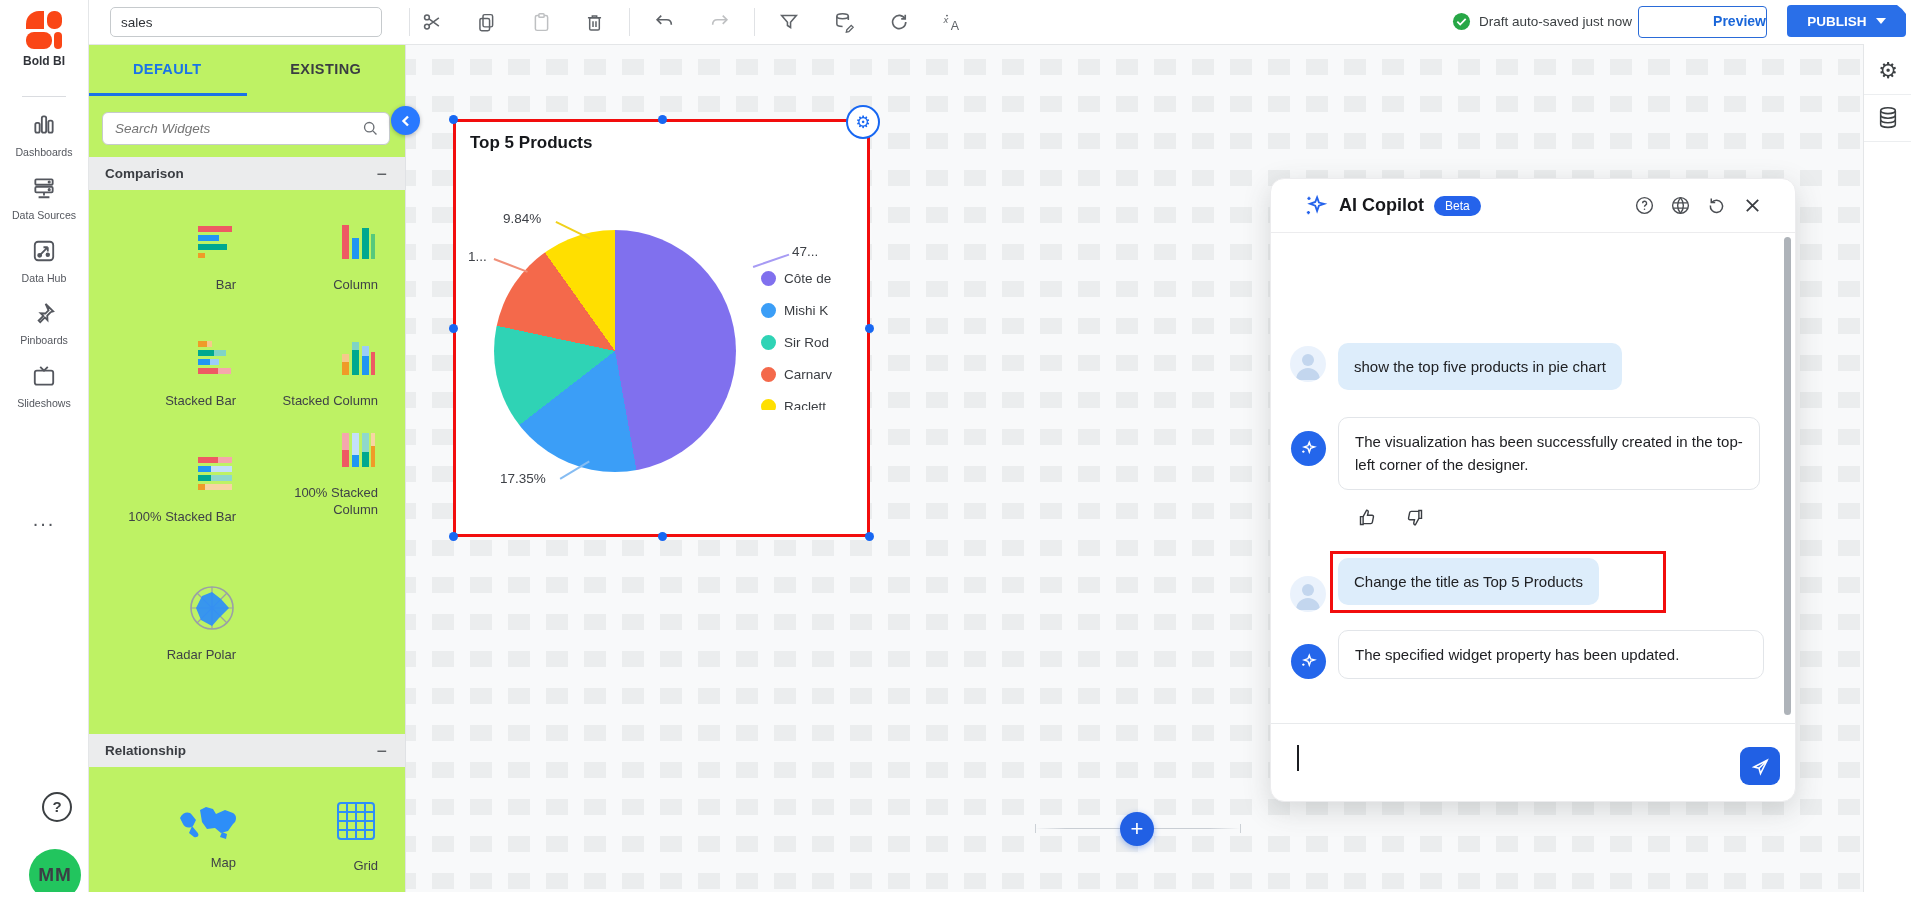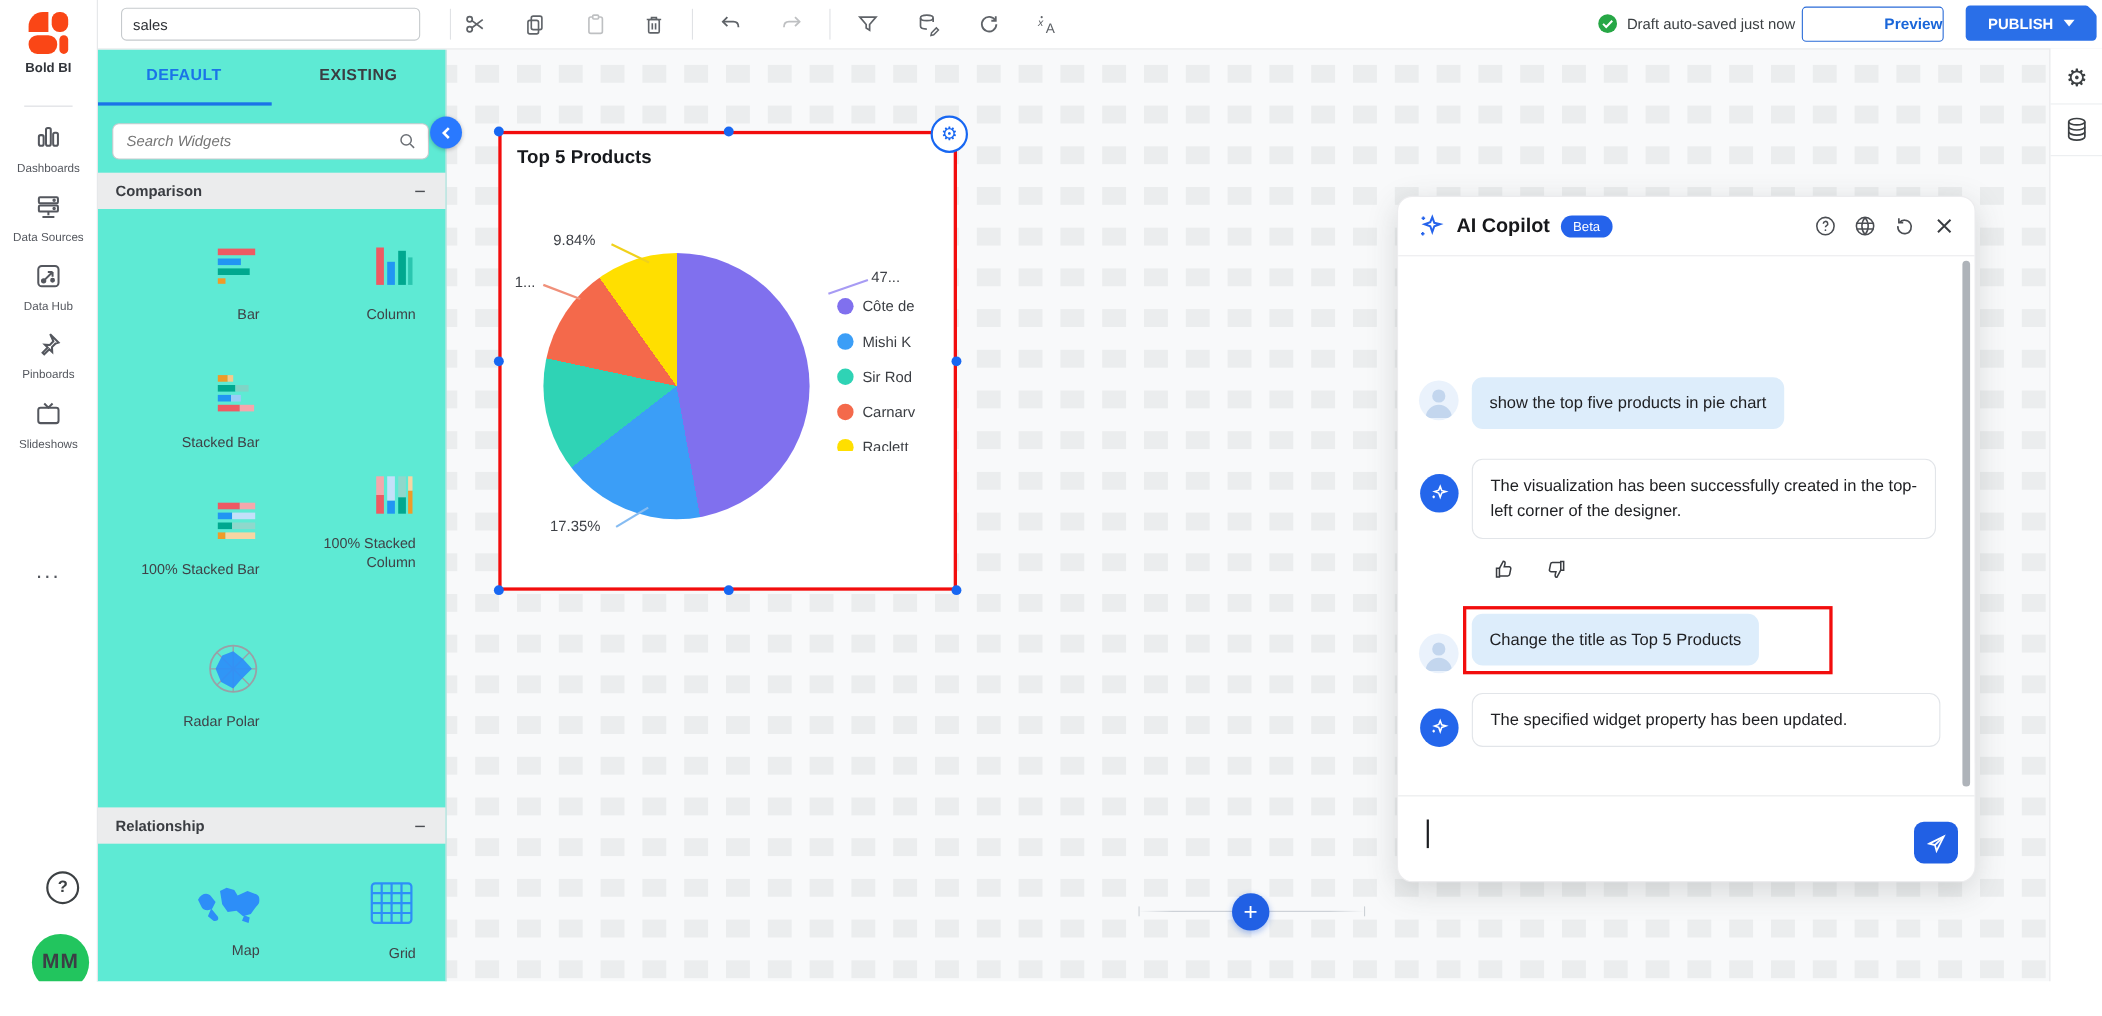--- a/index.html
+++ b/index.html
@@ -30,21 +30,21 @@
   .autosave{top:12px;display:flex;align-items:center;gap:8px;font-size:13.5px;color:#3c4043;}
   .btn-preview{left:1550px;top:6px;width:127px;height:30px;border:1px solid #2a6bd8;border-radius:4px;background:#fff;
                color:#1a66d9;font-size:14px;font-weight:bold;text-align:right;line-height:29px;cursor:pointer;}
   .btn-publish{left:1699px;top:5px;width:119px;height:32px;border-radius:4px;background:#2a6fe8;color:#fff;
                font-size:13.5px;font-weight:bold;display:flex;align-items:center;justify-content:center;gap:9px;cursor:pointer;}
   .caret-down{width:0;height:0;border-left:5px solid transparent;border-right:5px solid transparent;border-top:6px solid #fff;}
   
   .right-rail{left:1863px;top:44px;width:48px;height:880px;background:#fff;border-left:1px solid #e4e6e8;z-index:4;}
   .rr-cell{left:0;width:48px;height:46px;border-bottom:1px solid #eceef0;display:flex;align-items:center;justify-content:center;cursor:pointer;}
   
-  .widget-panel{left:88px;top:44px;width:317px;height:878px;background:#5eead4;border-right:1px solid #e0e2e5;z-index:3;}
+  .widget-panel{left:88px;top:44px;width:317px;height:878px;background:#bef264;border-right:1px solid #e0e2e5;z-index:3;}
   .tabs{left:0;top:0;width:317px;height:52px;display:flex;}
   .tab{flex:1;text-align:center;line-height:50px;font-size:14.5px;font-weight:bold;letter-spacing:.4px;cursor:pointer;color:#3a3d42;}
   .tab.active{color:#1a73e8;border-bottom:3px solid #1a73e8;}
   .collapse-btn{left:303px;top:62px;width:29px;height:29px;border-radius:50%;background:#2979ff;z-index:6;
                 display:flex;align-items:center;justify-content:center;cursor:pointer;box-shadow:0 1px 4px rgba(0,0,0,.25);}
   .search-box{left:14px;top:68px;width:288px;height:33px;border:1px solid #c6cacd;border-radius:6px;background:#fff;
               display:flex;align-items:center;padding:14px 10px;box-sizing:border-box;}
   .search-box input{flex:1;border:none;outline:none;font-size:13.5px;font-style:italic;color:#5d6066;font-family:inherit;background:transparent;}
   .section-head{left:0;width:317px;height:33px;background:#ebeced;display:flex;align-items:center;justify-content:space-between;
                 padding:0 18px 0 17px;box-sizing:border-box;cursor:pointer;}
@@ -72,21 +72,21 @@
   .callout{position:absolute;font-size:13.5px;color:#3e4147;}
   .callout-line{position:absolute;height:1.5px;transform-origin:left center;}
   
   .add-line{left:630px;top:784px;width:205px;height:1px;background:linear-gradient(90deg,transparent,#c9ced4 15%,#c9ced4 85%,transparent);}
   .add-tick{top:780px;width:1px;height:9px;background:#ccd1d6;}
   .add-btn{left:715px;top:768px;width:34px;height:34px;border-radius:50%;background:#2160e4;color:#fff;
            display:flex;align-items:center;justify-content:center;font-size:22px;cursor:pointer;box-shadow:0 2px 6px rgba(33,96,228,.4);}
   
   .copilot{left:1270px;top:178px;width:524px;height:622px;background:#fff;border:1px solid #ececee;border-radius:14px;
            box-shadow:0 8px 28px rgba(60,64,67,.18);z-index:8;}
-  .cp-header{left:0;top:0;width:100%;height:54px;display:flex;align-items:center;padding:0 17px;box-sizing:border-box;gap:10px;
+  .cp-header{left:0;top:0;width:100%;height:54px;display:flex;align-items:center;padding:0 32px;box-sizing:border-box;gap:10px;
              border-bottom:1px solid #ececee;}
   .cp-title{font-size:18px;font-weight:bold;color:#17181b;}
   .cp-badge{background:#2563eb;color:#fff;font-size:12px;padding:3px 11px;border-radius:11px;}
   .cp-hicons{margin-left:auto;display:flex;align-items:center;gap:14px;}
   .cp-hicon{width:22px;height:22px;display:flex;align-items:center;justify-content:center;cursor:pointer;}
   .msg-avatar-user{position:absolute;width:36px;height:36px;border-radius:50%;background:#eaf2fc;overflow:hidden;}
   .msg-avatar-ai{position:absolute;width:35px;height:35px;border-radius:50%;background:#2466eb;display:flex;align-items:center;justify-content:center;}
   .bubble{position:absolute;font-size:15px;line-height:1.55;color:#202124;padding:12px 16px;border-radius:10px;box-sizing:border-box;}
   .bubble.user{background:#ddedfb;}
   .bubble.ai{background:#fff;border:1px solid #e2e5e9;}
@@ -299,20 +299,33 @@
           <rect x="4" y="5" width="9" height="6" fill="#ef9b28"></rect>
             <rect x="13" y="5" width="5" height="6" fill="#f6c98b"></rect>
           <rect x="4" y="14" width="16" height="6" fill="#00a88f"></rect>
             <rect x="20" y="14" width="12" height="6" fill="#7fd4c6"></rect>
           <rect x="4" y="23" width="12" height="6" fill="#2196f3"></rect>
             <rect x="16" y="23" width="9" height="6" fill="#9bcdf7"></rect>
           <rect x="4" y="32" width="20" height="6" fill="#ee5a63"></rect>
             <rect x="24" y="32" width="13" height="6" fill="#f5a7ac"></rect>
           </svg></span>
       <div class="wlabel">Stacked Bar</div>
+    </div>
+    <div class="abs wtile" style="left:170px;top:292px">
+      <span class="wicon">
+        <svg width="42" height="42" viewBox="0 0 42 42">
+          <rect x="6" y="26" width="7" height="13" fill="#ef9b28"></rect>
+            <rect x="6" y="18" width="7" height="8" fill="#f6c98b"></rect>
+          <rect x="16" y="14" width="7" height="25" fill="#00a88f"></rect>
+            <rect x="16" y="6" width="7" height="8" fill="#7fd4c6"></rect>
+          <rect x="26" y="20" width="7" height="19" fill="#2196f3"></rect>
+            <rect x="26" y="10" width="7" height="10" fill="#9bcdf7"></rect>
+          <rect x="35" y="16" width="4" height="23" fill="#ee5a63"></rect>
+          </svg></span>
+      <div class="wlabel">Stacked Column</div>
     </div>
 
     <div class="abs wtile" style="left:28px;top:408px">
       <span class="wicon">
         <svg width="42" height="42" viewBox="0 0 42 42">
           <rect x="4" y="5" width="20" height="6" fill="#ee5a63"></rect>
             <rect x="24" y="5" width="14" height="6" fill="#f5a7ac"></rect>
           <rect x="4" y="14" width="13" height="6" fill="#2196f3"></rect>
             <rect x="17" y="14" width="21" height="6" fill="#c4e0f9"></rect>
           <rect x="4" y="23" width="13" height="6" fill="#00a88f"></rect>

